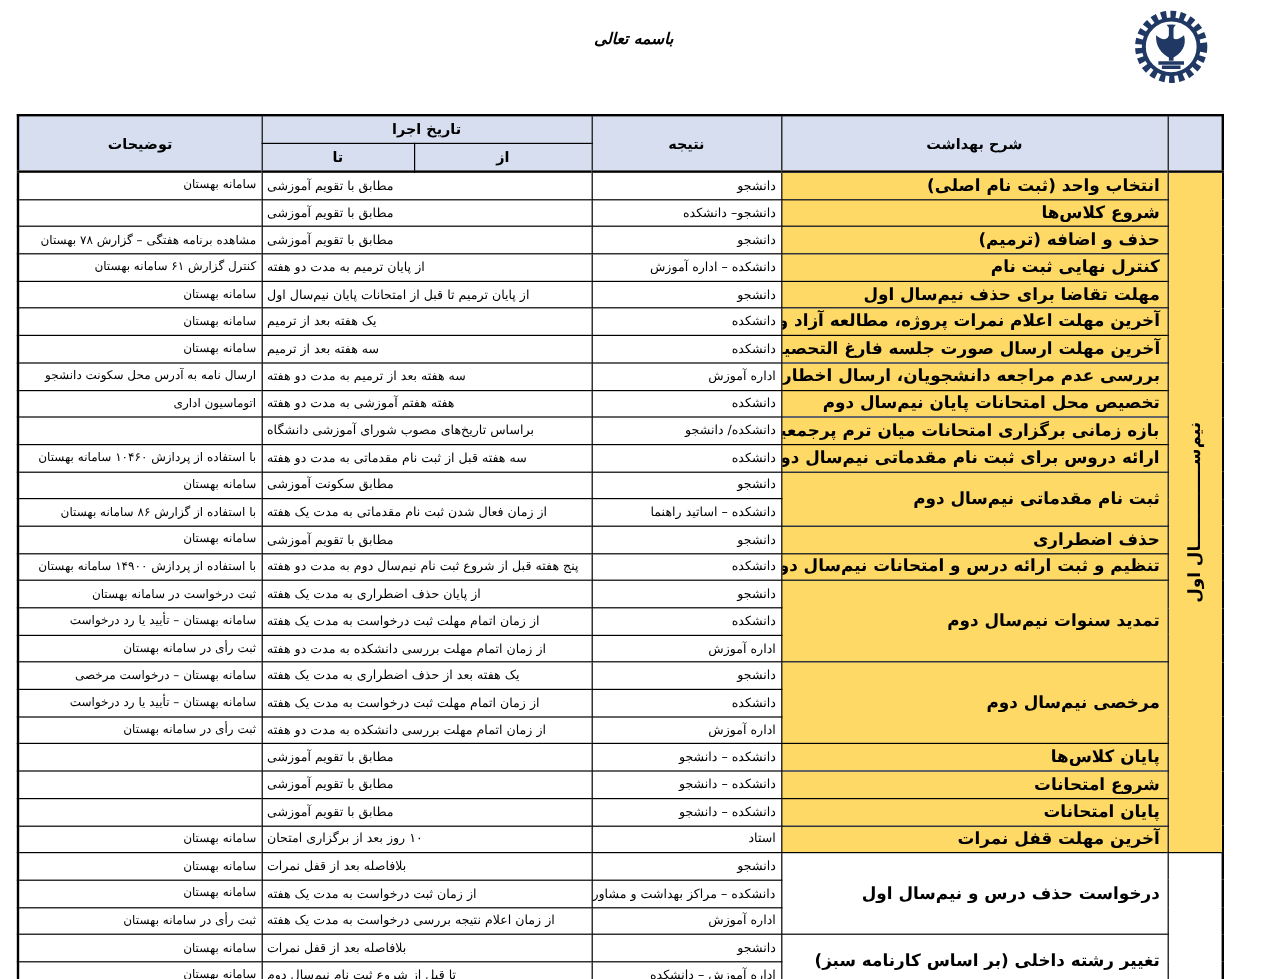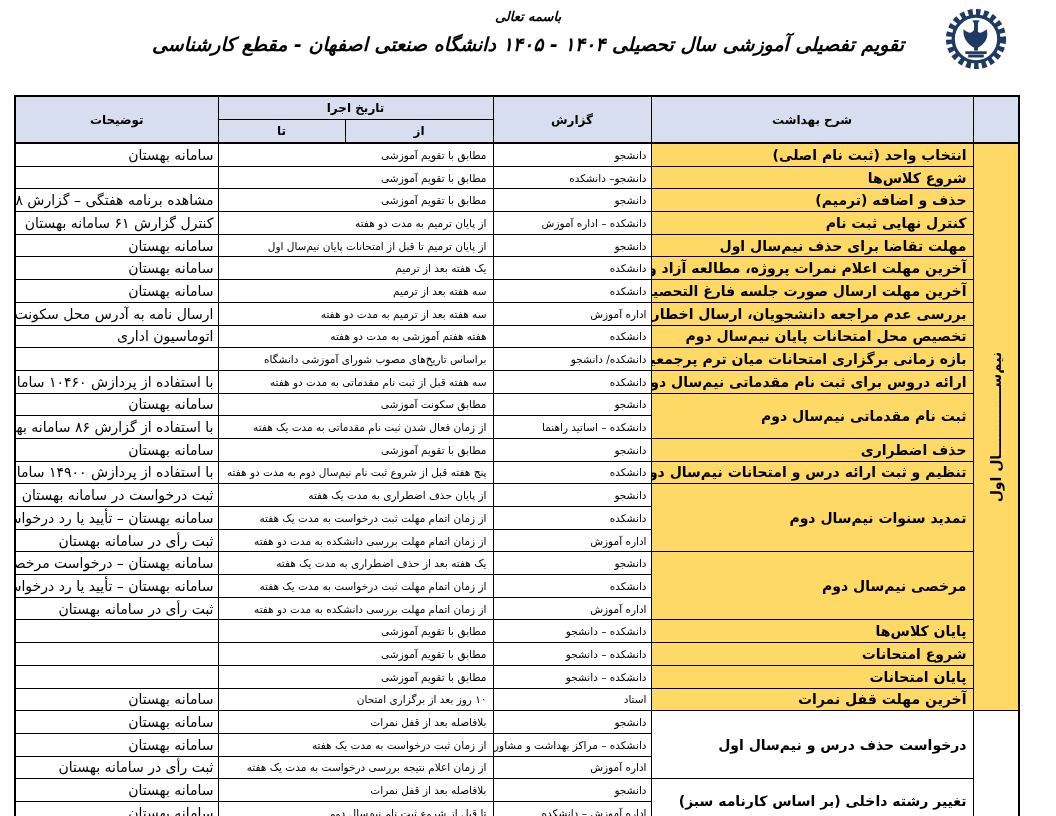--- a/index.html
+++ b/index.html
@@ -1,54 +1,53 @@
 <!DOCTYPE html>
 <html dir="rtl" lang="fa"><head>
 <meta charset="utf-8">
 <style>
   html,body{margin:0;padding:0;}
   body{
     width:1056px;height:816px;position:relative;background:#ffffff;
     font-family:"DejaVu Sans",sans-serif;direction:rtl;overflow:hidden;color:#000;
   }
-  .doc-header{position:absolute;top:6px;left:0;width:100%;text-align:center;}
+  .doc-header{position:absolute;top:22px;left:0;width:100%;text-align:center;}
   .bismillah{font-size:13px;font-weight:700;font-style:italic;display:inline-block;}
   .doc-title{font-size:19px;font-weight:700;font-style:italic;display:block;margin-top:8px;}
   .logo{position:absolute;top:6px;left:942px;width:68px;height:66px;}
   table.cal{
     position:absolute;top:95px;left:14px;width:1004px;
     border-collapse:collapse;table-layout:fixed;border:2px solid #000;
   }
   .cal th,.cal td{
     border:1px solid #000;overflow:hidden;white-space:nowrap;
     height:21.7px;padding:0 4px;vertical-align:middle;
   }
   .cal thead th{
     background:#D6DEF0;font-size:12px;font-weight:700;text-align:center;height:22px;
   }
   .cal thead tr:last-child th{height:22px;margin-left:31px;}
   .cal tbody tr:first-child td{border-top:2px solid #000;}
   td.task{font-weight:700;font-size:14px;text-align:right;padding-right:6px;}
   td.hl{background:#FFD966;}
   td.exec{font-size:10.5px;text-align:right;padding-left:27px;}
-  td.date{font-size:10.5px;text-align:right;padding-right:6px;}
-  td.notes{font-size:14px;text-align:right;}
+  td.date{font-size:10.5px;text-align:left;padding-right:6px;}
+  td.notes{font-size:10px;text-align:right;}
   td.sidebar{padding:0;position:relative;}
   td.sidebar .vert{
     position:absolute;top:50%;left:50%;
     transform:translate(-50%,-50%) rotate(-90deg);
     white-space:nowrap;font-weight:700;font-size:14px;letter-spacing:1px;
   }
 </style>
 </head>
 <body>
 
 <div class="doc-header">
   <span class="bismillah">باسمه تعالی</span>
-  <span class="doc-title">تقویم تفصیلی آموزشی سال تحصیلی ۱۴۰۴ - ۱۴۰۵ دانشگاه صنعتی اصفهان - مقطع کارشناسی</span>
 </div>
 
 <svg class="logo" viewBox="0 0 68 68">
   <circle cx="34" cy="34" r="27" fill="none" stroke="#1F3864" stroke-width="8" stroke-dasharray="4.6 3.3"></circle>
   <circle cx="34" cy="34" r="23.5" fill="#ffffff" stroke="#1F3864" stroke-width="3.4"></circle>
   <path d="M34 15 L34 46" stroke="#1F3864" stroke-width="4" fill="none"></path>
   <path d="M34 44 C25 40 20.5 33 21 24 C27 29 31 29 33 22 C35 29 39 29 45 24 C47.5 33 43 40 34 44 Z" fill="#1F3864"></path>
   <path d="M30 15 L38 15 L34 20 Z" fill="#1F3864"></path>
   <path d="M23 48 L45 48 M26 51.5 L42 51.5" stroke="#1F3864" stroke-width="3" fill="none"></path>
 </svg>
@@ -59,21 +58,21 @@
     <col style="width:322px">
     <col style="width:158px">
     <col style="width:148px">
     <col style="width:127px">
     <col style="width:203px">
   </colgroup>
   <thead>
     <tr>
       <th rowspan="2"></th>
       <th rowspan="2">شرح بهداشت</th>
-      <th rowspan="2">گزارش</th>
+      <th rowspan="2">نتیجه</th>
       <th colspan="2">تاریخ اجرا</th>
       <th rowspan="2">توضیحات</th>
     </tr>
     <tr>
       <th>از</th>
       <th>تا</th>
     </tr>
   </thead>
   <tbody id="cal-body">
       <tr>

